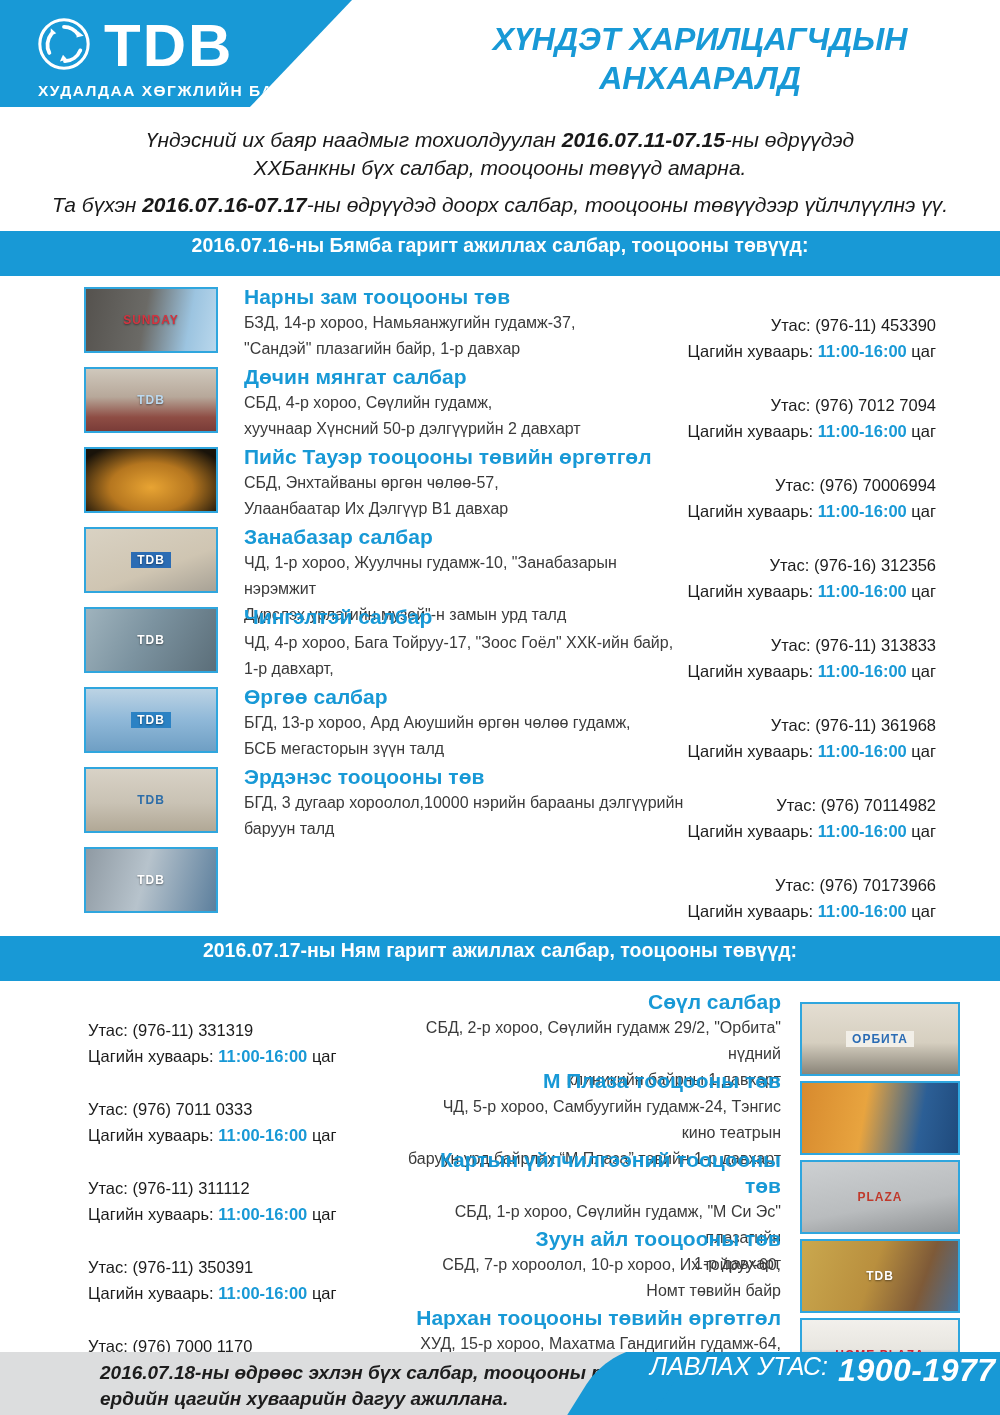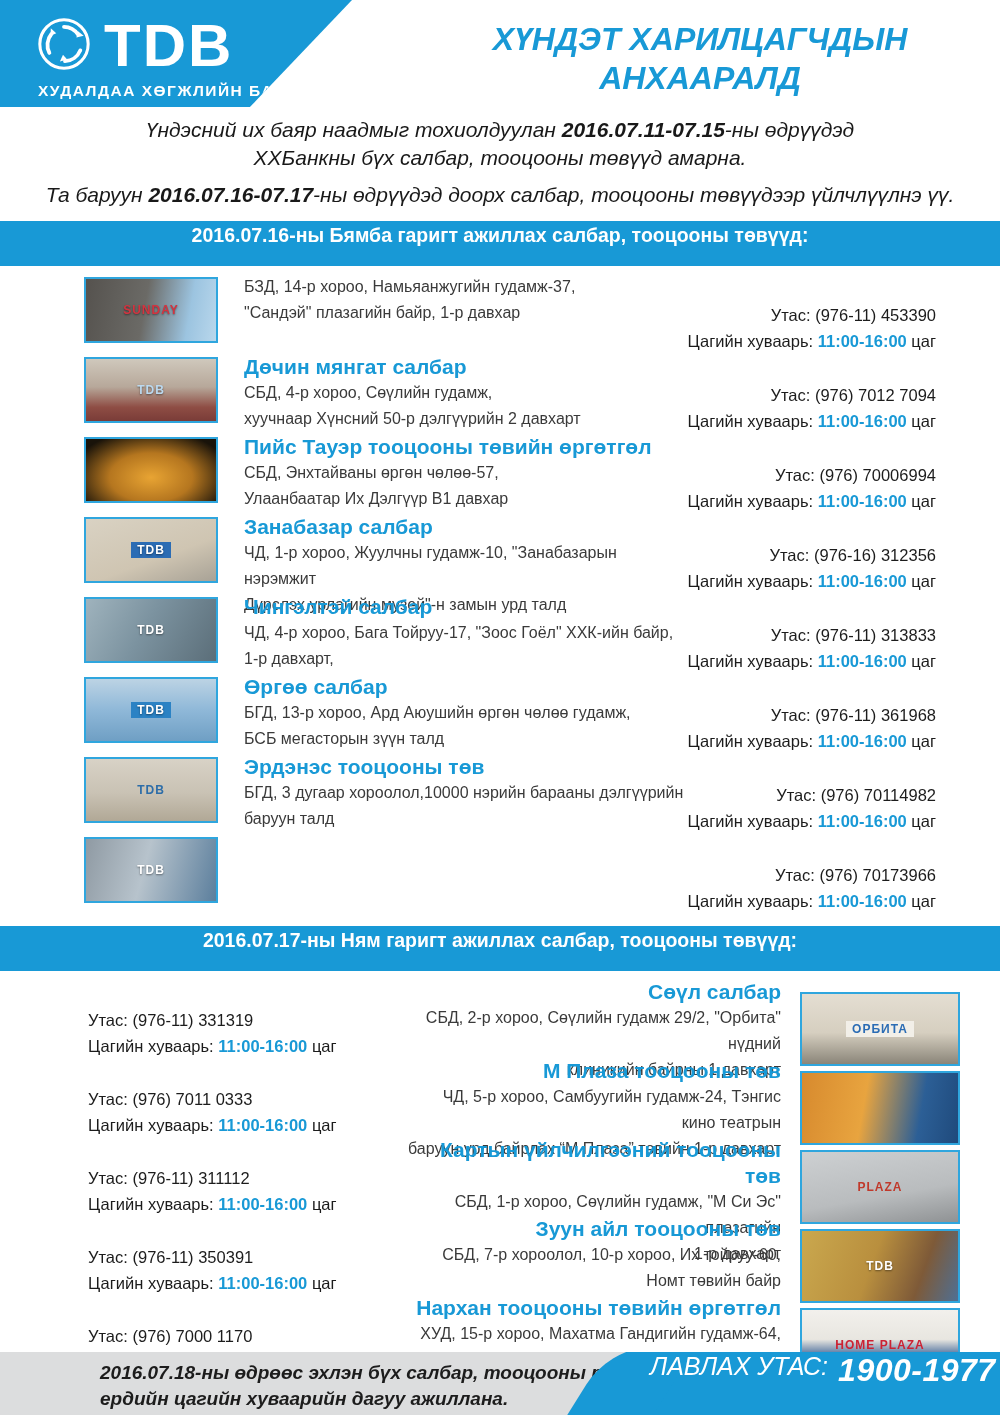--- a/index.html
+++ b/index.html
@@ -10,21 +10,21 @@
   .masthead{position:relative;height:116px;}
   .logo-block{position:absolute;left:0;top:0;width:352px;height:107px;background:#1899D6;
               clip-path:polygon(0 0,100% 0,71% 100%,0 100%);}
   .logo-inner{display:flex;align-items:center;gap:12px;padding:16px 0 0 36px;}
   .logo-tdb{color:#fff;font-size:60px;font-weight:bold;letter-spacing:2px;line-height:1;}
   .logo-sub{color:#fff;font-size:15.5px;font-weight:bold;letter-spacing:1.5px;padding:6px 0 0 38px;}
   .head-title{position:absolute;right:20px;top:20px;width:560px;text-align:center;
               color:#1899D6;font-size:32px;font-weight:bold;font-style:italic;line-height:39px;}
 
   
-  .intro{text-align:center;font-style:italic;font-size:21px;color:#191919;line-height:28px;}
+  .intro{margin-top:10px;text-align:center;font-style:italic;font-size:21px;color:#191919;line-height:28px;}
   .intro .b{font-weight:bold;}
   .intro-p2{margin-top:9px;}
 
   
   .banner{margin-top:12px;height:45px;background:#1899D6;color:#fff;font-weight:bold;
           font-size:19.5px;text-align:center;line-height:29px;}
 
   
   .sec1{padding:8px 64px 0 84px;}
   .row{display:flex;height:80px;align-items:flex-start;}
@@ -108,31 +108,32 @@
     </div>
     <div class="head-title">
       <div>ХҮНДЭТ ХАРИЛЦАГЧДЫН</div>
       <div>АНХААРАЛД</div>
     </div>
   </div>
 
   <div class="intro">
     <div><span>Үндэсний их баяр наадмыг тохиолдуулан </span><span class="b">2016.07.11-07.15</span><span>-ны өдрүүдэд</span></div>
     <div>ХХБанкны бүх салбар, тооцооны төвүүд амарна.</div>
-    <div class="intro-p2"><span>Та баруун </span><span class="b">2016.07.16-07.17</span><span>-ны өдрүүдэд доорх салбар, тооцооны төвүүдээр үйлчлүүлнэ үү.</span></div>
+    <div class="intro-p2"><span>Та бүхэн </span><span class="b">2016.07.16-07.17</span><span>-ны өдрүүдэд доорх салбар, тооцооны төвүүдээр үйлчлүүлнэ үү.</span></div>
   </div>
 
   <div class="banner">2016.07.16-ны Бямба гаригт ажиллах салбар, тооцооны төвүүд:</div>
   <div class="sec1">
 
     <div class="row">
       <div class="photo p10">
           <span class="plabel">SUNDAY</span>
         </div>
       <div class="info">
+        <div class="btitle">Нарны зам тооцооны төв</div>
         <div class="addr">БЗД, 14-р хороо, Намьяанжугийн гудамж-37,</div>
         <div class="addr">"Сандэй" плазагийн байр, 1-р давхар</div>
       </div>
       <div class="contact">
         <div class="cline"><span>Утас:</span> <span>(976-11) 453390</span></div>
         <div class="cline"><span>Цагийн хуваарь:</span> <span class="time">11:00-16:00</span> <span>цаг</span></div>
       </div>
     </div>
 
     <div class="row">

